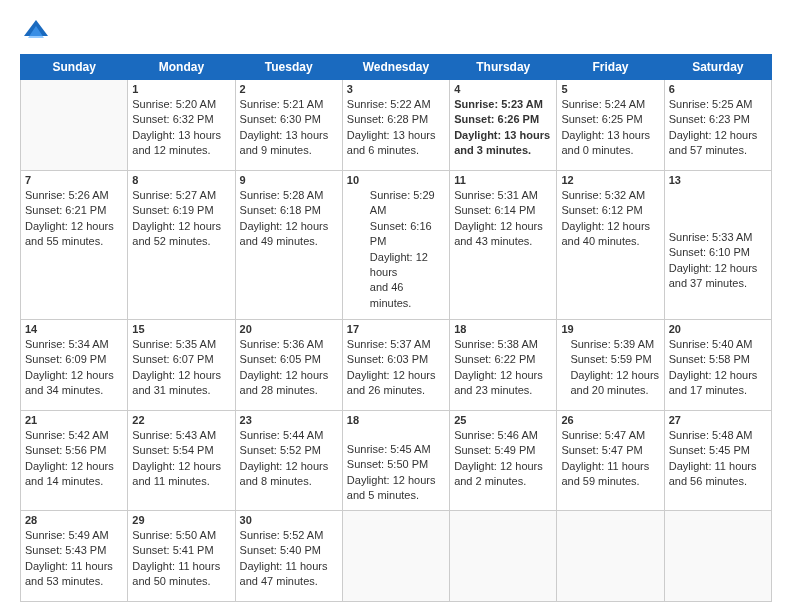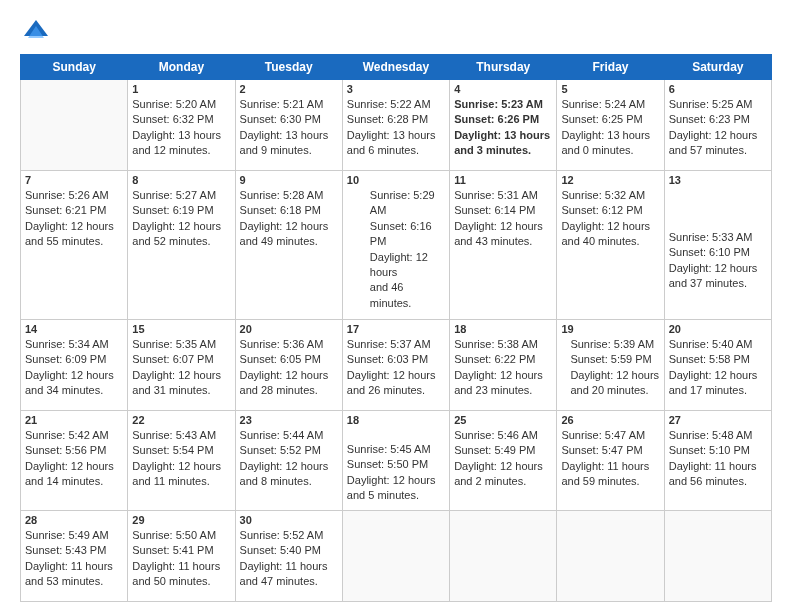--- a/index.html
+++ b/index.html
@@ -319,21 +319,21 @@
           <td>
             <span class="day-num">26</span>
             <div class="day-info" style="white-space: pre-line;">Sunrise: 5:47 AM
 Sunset: 5:47 PM
 Daylight: 11 hours
 and 59 minutes.</div>
           </td>
           <td>
             <span class="day-num">27</span>
             <div class="day-info" style="white-space: pre-line;">Sunrise: 5:48 AM
-Sunset: 5:10 PM
+Sunset: 5:45 PM
 Daylight: 11 hours
 and 56 minutes.</div>
           </td>
         </tr>
         <tr>
           <td>
             <span class="day-num">28</span>
             <div class="day-info" style="white-space: pre-line;">Sunrise: 5:49 AM
 Sunset: 5:43 PM
 Daylight: 11 hours

